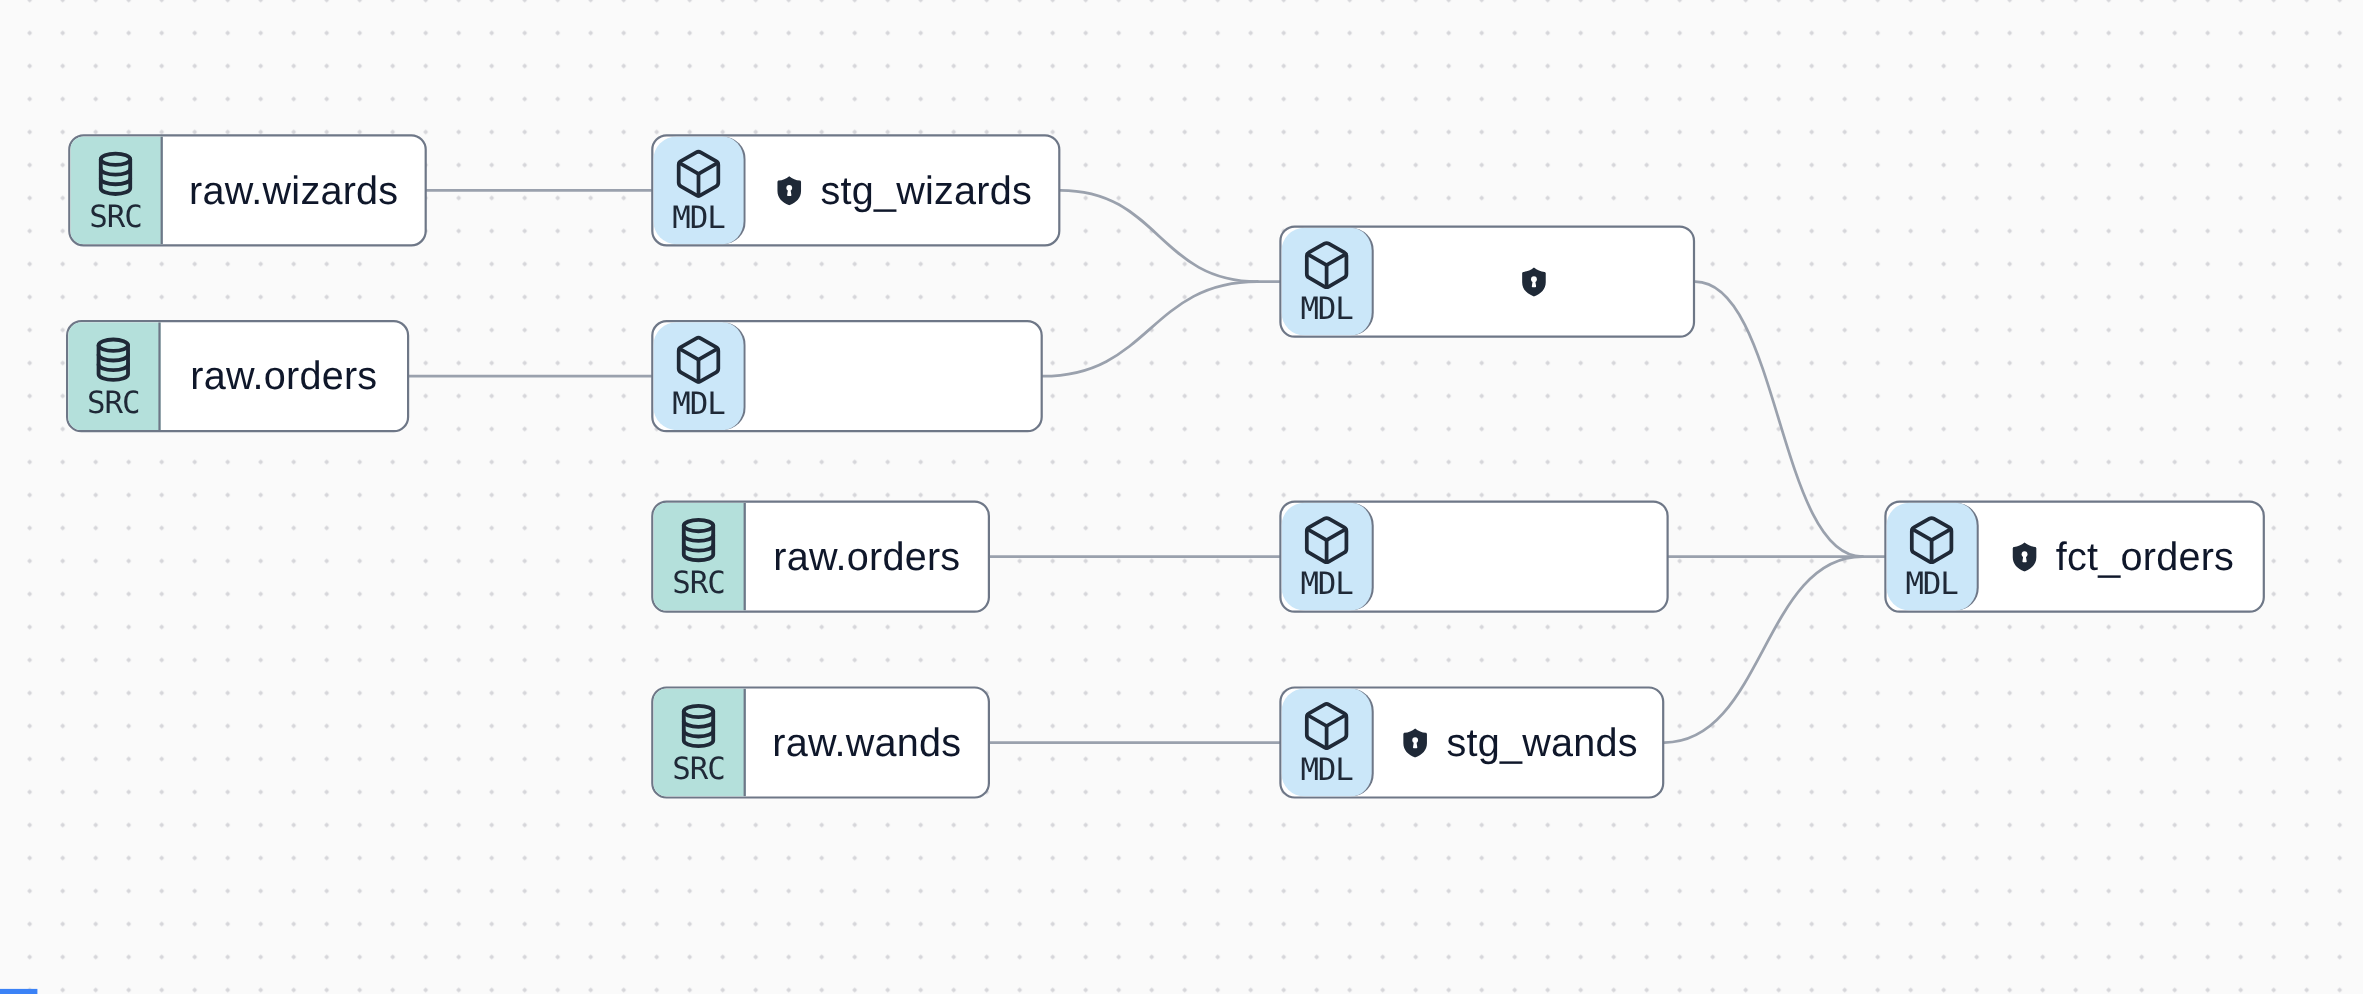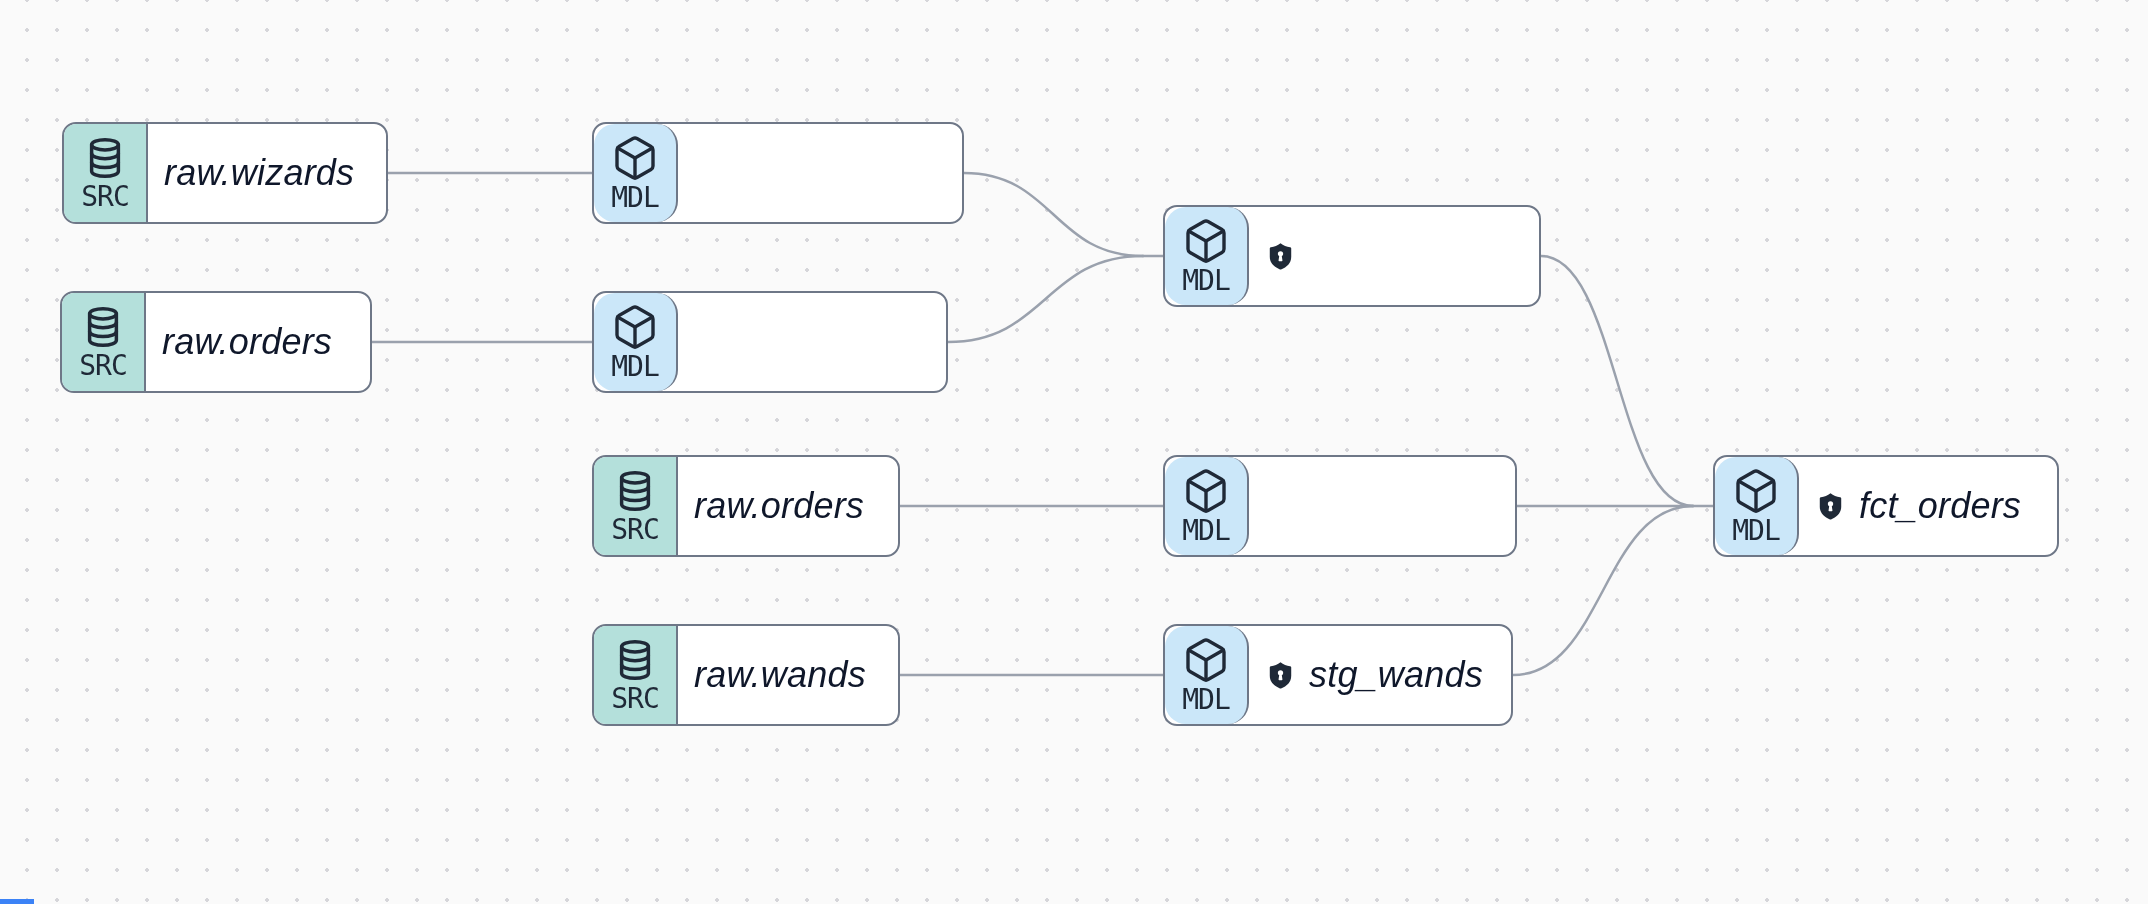--- a/index.html
+++ b/index.html
@@ -41,22 +41,22 @@
   .node.mdl .icon-box{background:var(--mdl-fill,#cbe7f9);border-radius:21px;}
   .type-icon{display:block;color:var(--icon,#1f2937);}
   .badge-text{
     font-family:"DejaVu Sans Mono",monospace;
     font-size:28px;line-height:30px;font-weight:400;
     letter-spacing:-1px;
     color:var(--icon,#1f2937);
   }
   .label-box{
     flex:1 1 auto;
-    display:flex;align-items:center;
-    gap:13px;padding:0 16px;font-style:italic;
+    display:flex;align-items:center;justify-content:center;
+    gap:13px;padding:0 16px;
   }
   .shield{color:var(--icon,#1f2937);flex:0 0 auto;display:none;}
   .node.mdl .shield{display:block;}
   .node-label{
     font-size:36px;font-weight:500;color:var(--label,#0f172a);
     white-space:nowrap;letter-spacing:.2px;
   }
   .corner-accent{
     position:absolute;left:0;bottom:0;width:34px;height:5px;
     background:var(--accent,#3b82f6);
@@ -147,20 +147,28 @@
       <div class="node mdl" style="left: 592px; top: 122px; width: 372px; height: 102px;">
     <div class="icon-box">
 
       <svg class="type-icon cube" width="48" height="48" viewBox="0 0 24 24" fill="none" stroke="currentColor" stroke-width="1.7" stroke-linecap="round" stroke-linejoin="round">
         <path d="M21 8a2 2 0 0 0-1-1.73l-7-4a2 2 0 0 0-2 0l-7 4A2 2 0 0 0 3 8v8a2 2 0 0 0 1 1.73l7 4a2 2 0 0 0 2 0l7-4A2 2 0 0 0 21 16Z"></path>
         <path d="m3.3 7 8.7 5 8.7-5"></path>
         <path d="M12 22V12"></path>
       </svg>
       <span class="badge-text">MDL</span>
     </div>
+    <div class="label-box">
+      <svg class="shield" width="31" height="31" viewBox="0 0 24 24">
+        <path fill="currentColor" d="M12 1.7c2.2 1.8 4.8 2.9 7.4 3.1.5 0 .9.5.9 1v6.3c0 5-3.4 8-7.9 9.9-.3.1-.6.1-.8 0C7.1 20.1 3.7 17.1 3.7 12.1V5.8c0-.5.4-1 .9-1 2.6-.2 5.2-1.3 7.4-3.1z"></path>
+        <circle cx="12" cy="9.9" r="2.05" fill="#ffffff"></circle>
+        <path fill="#ffffff" d="M11.15 10.8h1.7l.65 4.1a.6.6 0 0 1-.6.7h-1.8a.6.6 0 0 1-.6-.7z"></path>
+      </svg>
+      <span class="node-label">stg_wizards</span>
+    </div>
   </div>
       <div class="node mdl" style="left: 592px; top: 291px; width: 356px; height: 102px;">
     <div class="icon-box">
 
       <svg class="type-icon cube" width="48" height="48" viewBox="0 0 24 24" fill="none" stroke="currentColor" stroke-width="1.7" stroke-linecap="round" stroke-linejoin="round">
         <path d="M21 8a2 2 0 0 0-1-1.73l-7-4a2 2 0 0 0-2 0l-7 4A2 2 0 0 0 3 8v8a2 2 0 0 0 1 1.73l7 4a2 2 0 0 0 2 0l7-4A2 2 0 0 0 21 16Z"></path>
         <path d="m3.3 7 8.7 5 8.7-5"></path>
         <path d="M12 22V12"></path>
       </svg>
       <span class="badge-text">MDL</span>

